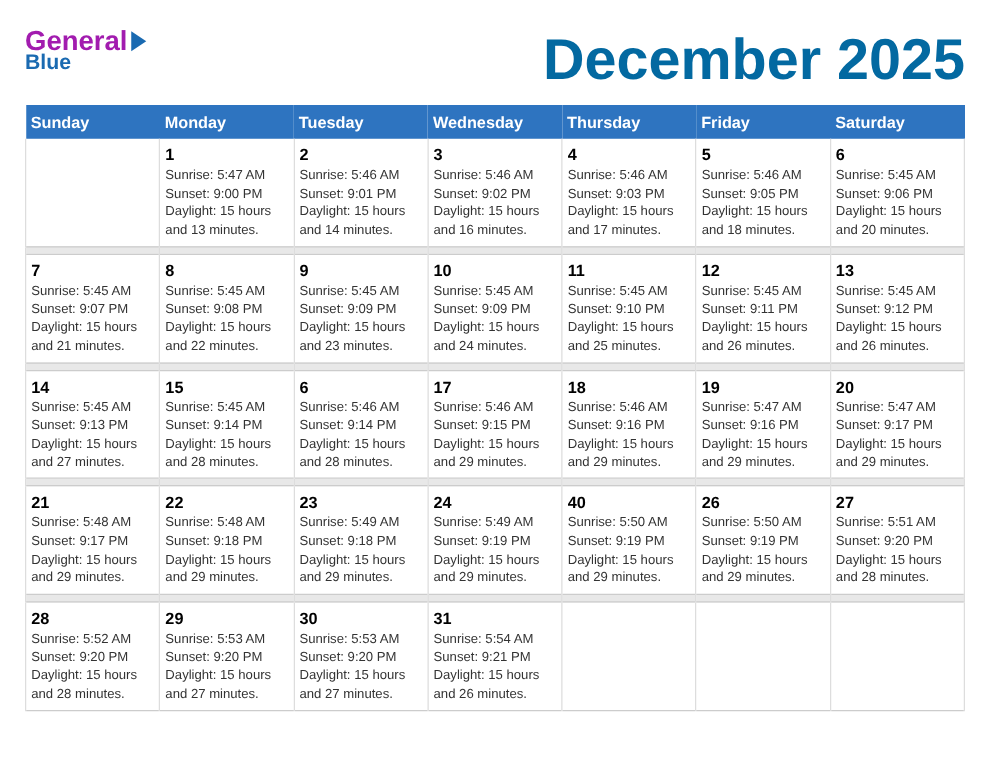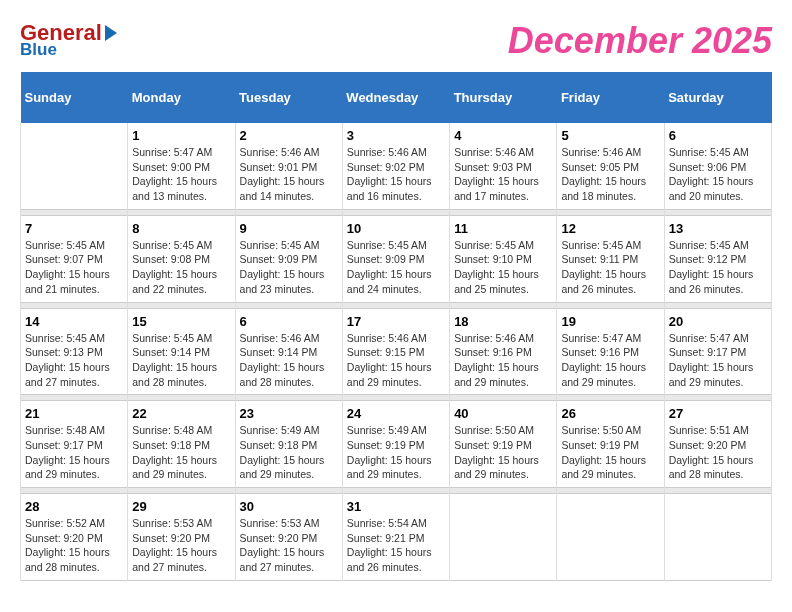--- a/index.html
+++ b/index.html
@@ -28,38 +28,37 @@
       border-top: 8px solid transparent;
       border-bottom: 8px solid transparent;
       display: inline-block;
       margin-left: 3px;
       vertical-align: middle;
     }
     .title-section {
       text-align: right;
     }
     .calendar-title {
-      font-size: 36px;
+      font-size: 46px;
       font-weight: bold;
-      color: #ec4899;
-      font-style: italic;
+      color: #0369a1;
     }
     .calendar-subtitle {
       font-size: 15px;
       color: #555;
     }
     table {
       width: 100%;
       border-collapse: collapse;
       font-size: 11px;
     }
     thead th {
       background-color: #2e74c0;
       color: white;
-      padding: 18px 4px;
+      padding: 6px 4px;
       text-align: left;
       font-size: 13px;
       font-weight: bold;
     }
     tbody tr {
       border-bottom: 1px solid #ccc;
     }
     tbody td {
       vertical-align: top;
       padding: 5px 4px;
@@ -84,21 +83,21 @@
       height: 6px;
       padding: 0;
     }
   </style>
 </head>
 <body>
 
 <div class="header-section">
   <div class="logo">
     <div style="display:flex; align-items:center;">
-      <span style="font-size:22px; font-weight:bold; color:#b91c1c;text-align:center;">General</span>
+      <span style="font-size:22px; font-weight:bold; color:#a21caf;text-align:center;">General</span>
       <span class="logo-arrow"></span>
     </div>
     <span style="font-size:17px; font-weight:bold; color:#1a6ab1; margin-top:-6px;">Blue</span>
   </div>
   <div class="title-section">
     <div class="calendar-title">December 2025</div>
   </div>
 </div>
 
 <table>

